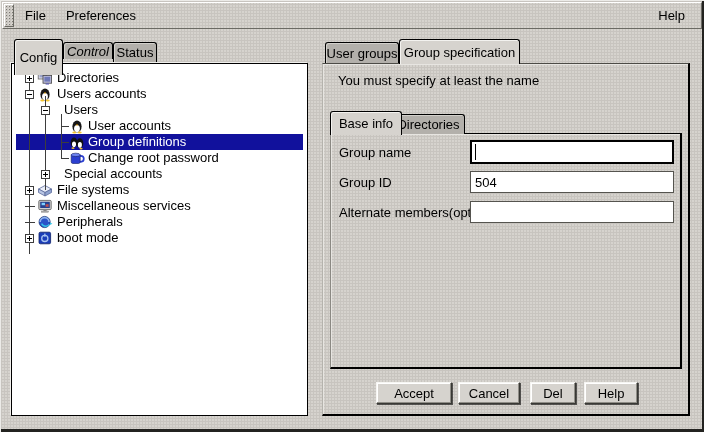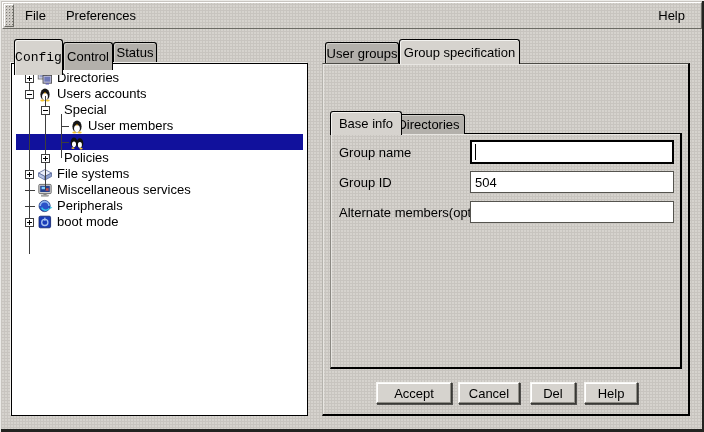--- a/index.html
+++ b/index.html
@@ -79,22 +79,22 @@
     <div class="menu-left" id="menu-left">
         <div class="menu-item">File</div>
         <div class="menu-item">Preferences</div>
       </div>
     <div class="menu-right" id="menu-right">
         <div class="menu-item">Help</div>
       </div>
   </div>
 
   <div id="left-tabs">
-      <div class="tab" style="left: 14px; top: 39px; width: 49px; height: 36px; font-family: Liberation Mono, monospace;">Config</div>
-      <div class="tab inactive" style="left: 63px; top: 42px; width: 50px; height: 28px;">Control</div>
+      <div class="tab" style="left: 14px; top: 39px; width: 49px; height: 36px;">Config</div>
+      <div class="tab inactive" style="left: 63px; top: 42px; width: 50px; height: 17px; font-style: italic;">Control</div>
       <div class="tab inactive" style="left: 113px; top: 42px; width: 44px; height: 20px;">Status</div>
     </div>
 
   <div class="tree-panel">
     <div class="tree-rows" id="tree-rows">
         <div class="tree-row">
           <span class="ebox" style="left: 9px;">
             <i class="h"></i>
             <i class="v"></i>
           </span>
@@ -121,58 +121,70 @@
               <ellipse cx="5.3" cy="14.5" rx="2" ry="1.1" fill="#f4c430"></ellipse>
               <ellipse cx="10.7" cy="14.5" rx="2" ry="1.1" fill="#f4c430"></ellipse>
             </svg>
           </span>
           <span class="row-label" style="left: 41px;">Users accounts</span>
         </div>
         <div class="tree-row">
           <span class="ebox" style="left: 25px;">
             <i class="h"></i>
           </span>
-          <span class="row-label" style="left: 48px;">Special</span>
+          <span class="row-label" style="left: 48px;">Users</span>
         </div>
         <div class="tree-row">
           <span class="hline" style="left: 45px; width: 8px; top: 8px;"></span>
           <span class="icon16" style="left: 53px;">
             <svg viewBox="0 0 16 16">
               <ellipse cx="8" cy="8.6" rx="4.6" ry="6" fill="#161616"></ellipse>
               <ellipse cx="8" cy="10.6" rx="2.9" ry="3.6" fill="#ffffff"></ellipse>
               <polygon points="6.8,6.4 9.2,6.4 8,7.9" fill="#f0a500"></polygon>
               <ellipse cx="5.3" cy="14.5" rx="2" ry="1.1" fill="#f4c430"></ellipse>
               <ellipse cx="10.7" cy="14.5" rx="2" ry="1.1" fill="#f4c430"></ellipse>
             </svg>
           </span>
-          <span class="row-label" style="left: 72px;">User members</span>
+          <span class="row-label" style="left: 72px;">User accounts</span>
         </div>
         <div class="tree-row selected">
           <span class="hline" style="left: 45px; width: 8px; top: 8px;"></span>
           <span class="icon16" style="left: 53px;">
             <svg viewBox="0 0 16 16">
               <g>
                 <ellipse cx="5" cy="8.5" rx="3.4" ry="5" fill="#111"></ellipse>
                 <ellipse cx="5" cy="10.2" rx="2" ry="2.8" fill="#fff"></ellipse>
                 <ellipse cx="4" cy="14.1" rx="1.6" ry="0.9" fill="#f4c430"></ellipse>
               </g>
               <g>
                 <ellipse cx="10.9" cy="9.2" rx="3.4" ry="5" fill="#111"></ellipse>
                 <ellipse cx="10.9" cy="10.9" rx="2" ry="2.8" fill="#fff"></ellipse>
                 <ellipse cx="12" cy="14.6" rx="1.6" ry="0.9" fill="#f4c430"></ellipse>
               </g>
             </svg>
           </span>
+          <span class="row-label" style="left: 72px;">Group definitions</span>
+        </div>
+        <div class="tree-row">
+          <span class="hline" style="left: 45px; width: 8px; top: 8px;"></span>
+          <span class="icon16" style="left: 53px;">
+            <svg viewBox="0 0 16 16">
+              <circle cx="11.8" cy="8.8" r="3" fill="none" stroke="#2b3fd0" stroke-width="1.7"></circle>
+              <path d="M2.2 4.8 h9 v7 a1.7 1.7 0 0 1 -1.7 1.7 h-5.6 a1.7 1.7 0 0 1 -1.7 -1.7 z" fill="#2b3fd0" stroke="#101c66" stroke-width="0.6"></path>
+              <ellipse cx="6.7" cy="4.9" rx="4.5" ry="1.7" fill="#6d83ef" stroke="#101c66" stroke-width="0.6"></ellipse>
+            </svg>
+          </span>
+          <span class="row-label" style="left: 72px;">Change root password</span>
         </div>
         <div class="tree-row">
           <span class="ebox" style="left: 25px;">
             <i class="h"></i>
             <i class="v"></i>
           </span>
-          <span class="row-label" style="left: 48px;">Policies</span>
+          <span class="row-label" style="left: 48px;">Special accounts</span>
         </div>
         <div class="tree-row">
           <span class="ebox" style="left: 9px;">
             <i class="h"></i>
             <i class="v"></i>
           </span>
           <span class="icon16" style="left: 21px;">
             <svg viewBox="0 0 16 16">
               <polygon points="1.5,7 8,3.5 14.5,7 8,10.5" fill="#eaeef9" stroke="#5a6a9a" stroke-width="0.8"></polygon>
               <polygon points="1.5,7 8,10.5 8,14 1.5,10.5" fill="#b9c6e4" stroke="#5a6a9a" stroke-width="0.8"></polygon>
@@ -226,20 +238,21 @@
         <div class="vline" style="left: 45px; top: 44px; height: 44px;"></div>
       </div>
   </div>
 
   <div id="right-tabs">
       <div class="tab inactive" style="left: 325px; top: 42px; width: 74px; height: 21px;">User groups</div>
       <div class="tab" style="left: 399px; top: 39px; width: 121px; height: 25px;">Group specification</div>
     </div>
 
   <div class="page-frame">
+    <div class="message">You must specify at least the name</div>
     <div id="inner-tabs">
         <div class="tab" style="left: 7px; top: 47px; width: 72px; height: 24px;">Base info</div>
         <div class="tab inactive" style="left: 69px; top: 50px; width: 73px; height: 20px;">Directories</div>
       </div>
     <div class="inner-frame" id="inner-frame">
         <div class="field-label" style="top: 11px;">Group name</div>
         <div class="input-wrap focused" style="top: 6px; height: 24px;"><input type="text" style=""><span class="caret"></span></div>
         <div class="field-label" style="top: 41px;">Group ID</div>
         <div class="input-wrap" style="top: 37px; height: 22px;"><input type="text" value="504" style=""></div>
         <div class="field-label" style="top: 71px;">Alternate members(opt)</div>

